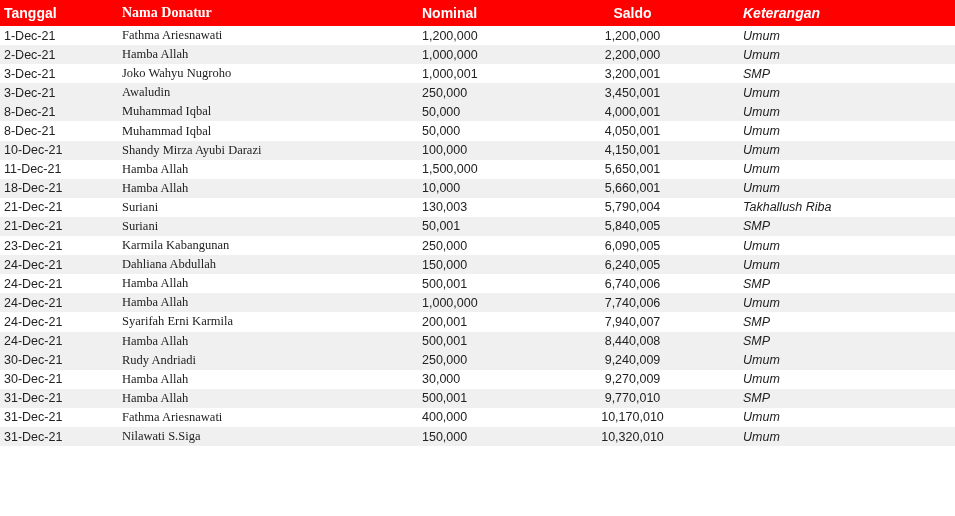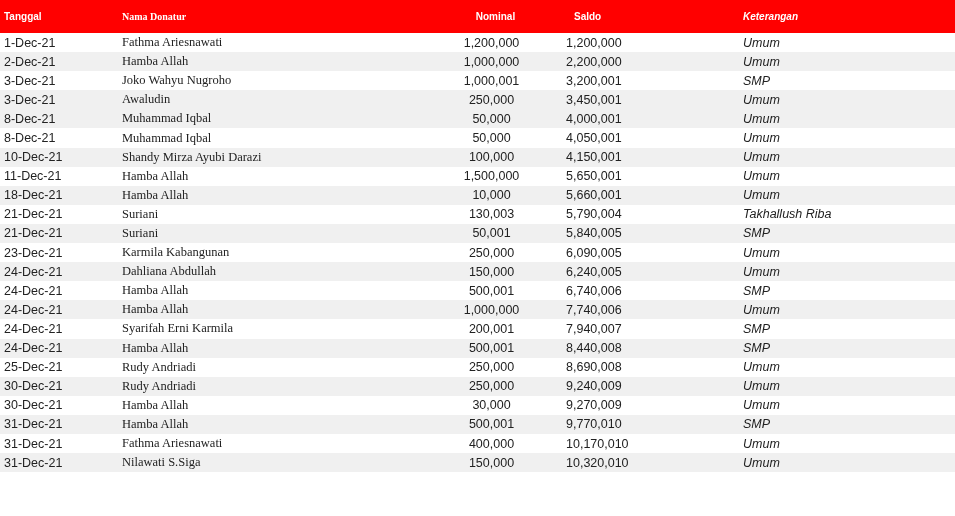--- a/index.html
+++ b/index.html
@@ -26,41 +26,41 @@
   }
   col.c-tanggal    { width: 118px; }
   col.c-nama       { width: 304px; }
   col.c-nominal    { width: 144px; }
   col.c-saldo      { width: 138px; }
   col.c-keterangan { width: 251px; }
   th {
     background: var(--header-bg);
     color: var(--header-text);
     font-weight: 700;
-    font-size: 10px;
-    height: 33px;
+    font-size: 14px;
+    height: 26px;
     text-align: left;
-    padding: 8px;
+    padding: 0;
     white-space: nowrap;
     overflow: hidden;
   }
   td {
     font-size: 12.5px;
     color: var(--cell-text);
     height: 19.1px;
     padding: 0;
     white-space: nowrap;
     overflow: hidden;
     background: var(--row-bg);
   }
   tr.alt td { background: var(--row-alt-bg); }
   .col-tanggal    { padding-left: 4px; }
   .col-nama       { padding-left: 4px; font-family: Liberation Serif, serif; }
-  .col-nominal    { text-align: center; padding-right: 5px; }
-  .col-saldo      { text-align: left; padding-right: 5px; }
+  .col-nominal    { text-align: left; padding-right: 5px; }
+  .col-saldo      { text-align: center; padding-right: 5px; }
   .col-keterangan { padding-left: 39px; font-style: italic; }
 </style>
 </head>
 <body>
 
 <table>
   <colgroup>
     <col class="c-tanggal">
     <col class="c-nama">
     <col class="c-nominal">
@@ -189,27 +189,20 @@
         <td class="col-saldo">7,940,007</td>
         <td class="col-keterangan">SMP</td>
       </tr>
       <tr class="alt">
         <td class="col-tanggal">24-Dec-21</td>
         <td class="col-nama">Hamba Allah</td>
         <td class="col-nominal">500,001</td>
         <td class="col-saldo">8,440,008</td>
         <td class="col-keterangan">SMP</td>
       </tr>
-      <tr>
-        <td class="col-tanggal">25-Dec-21</td>
-        <td class="col-nama">Rudy Andriadi</td>
-        <td class="col-nominal">250,000</td>
-        <td class="col-saldo">8,690,008</td>
-        <td class="col-keterangan">Umum</td>
-      </tr>
       <tr class="alt">
         <td class="col-tanggal">30-Dec-21</td>
         <td class="col-nama">Rudy Andriadi</td>
         <td class="col-nominal">250,000</td>
         <td class="col-saldo">9,240,009</td>
         <td class="col-keterangan">Umum</td>
       </tr>
       <tr>
         <td class="col-tanggal">30-Dec-21</td>
         <td class="col-nama">Hamba Allah</td>

